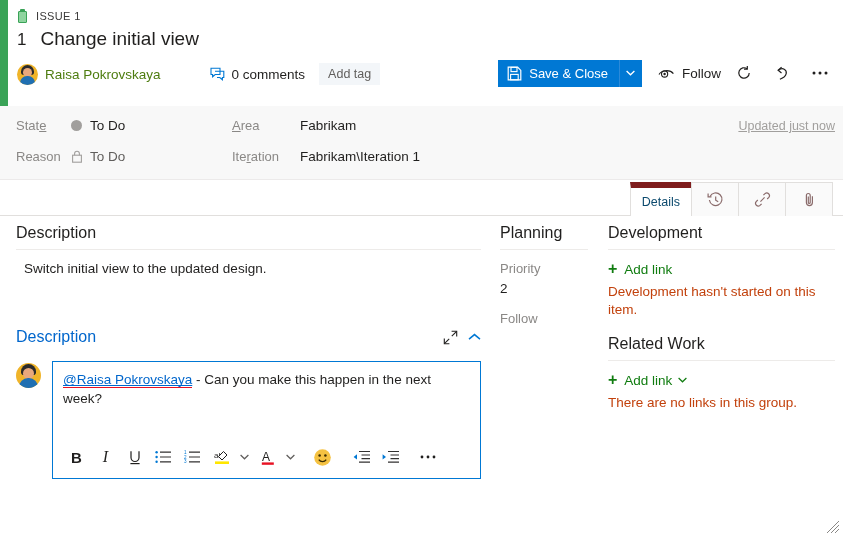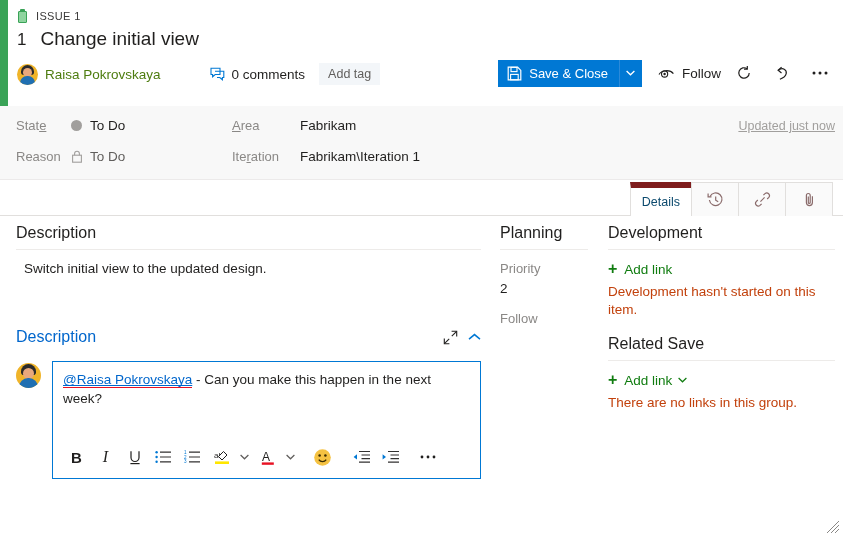--- a/index.html
+++ b/index.html
@@ -707,21 +707,21 @@
 
     <div class="col-right">
       <div class="sec-head">Development</div>
       <div class="sec-rule"></div>
       <div class="add-link">
         <span class="plus">+</span>
         <span>Add link</span>
       </div>
       <div class="note-text">Development hasn't started on this item.</div>
 
-      <div class="sec-head tight">Related Save</div>
+      <div class="sec-head tight">Related Work</div>
       <div class="sec-rule"></div>
       <div class="add-link">
         <span class="plus">+</span>
         <span>Add link</span>
         <span class="chev">
           <svg width="9" height="6" viewBox="0 0 9 6">
             <path d="M0.6 1 4.5 4.8 8.4 1" fill="none" stroke="#107c10" stroke-width="1.2"></path>
           </svg>
         </span>
       </div>

